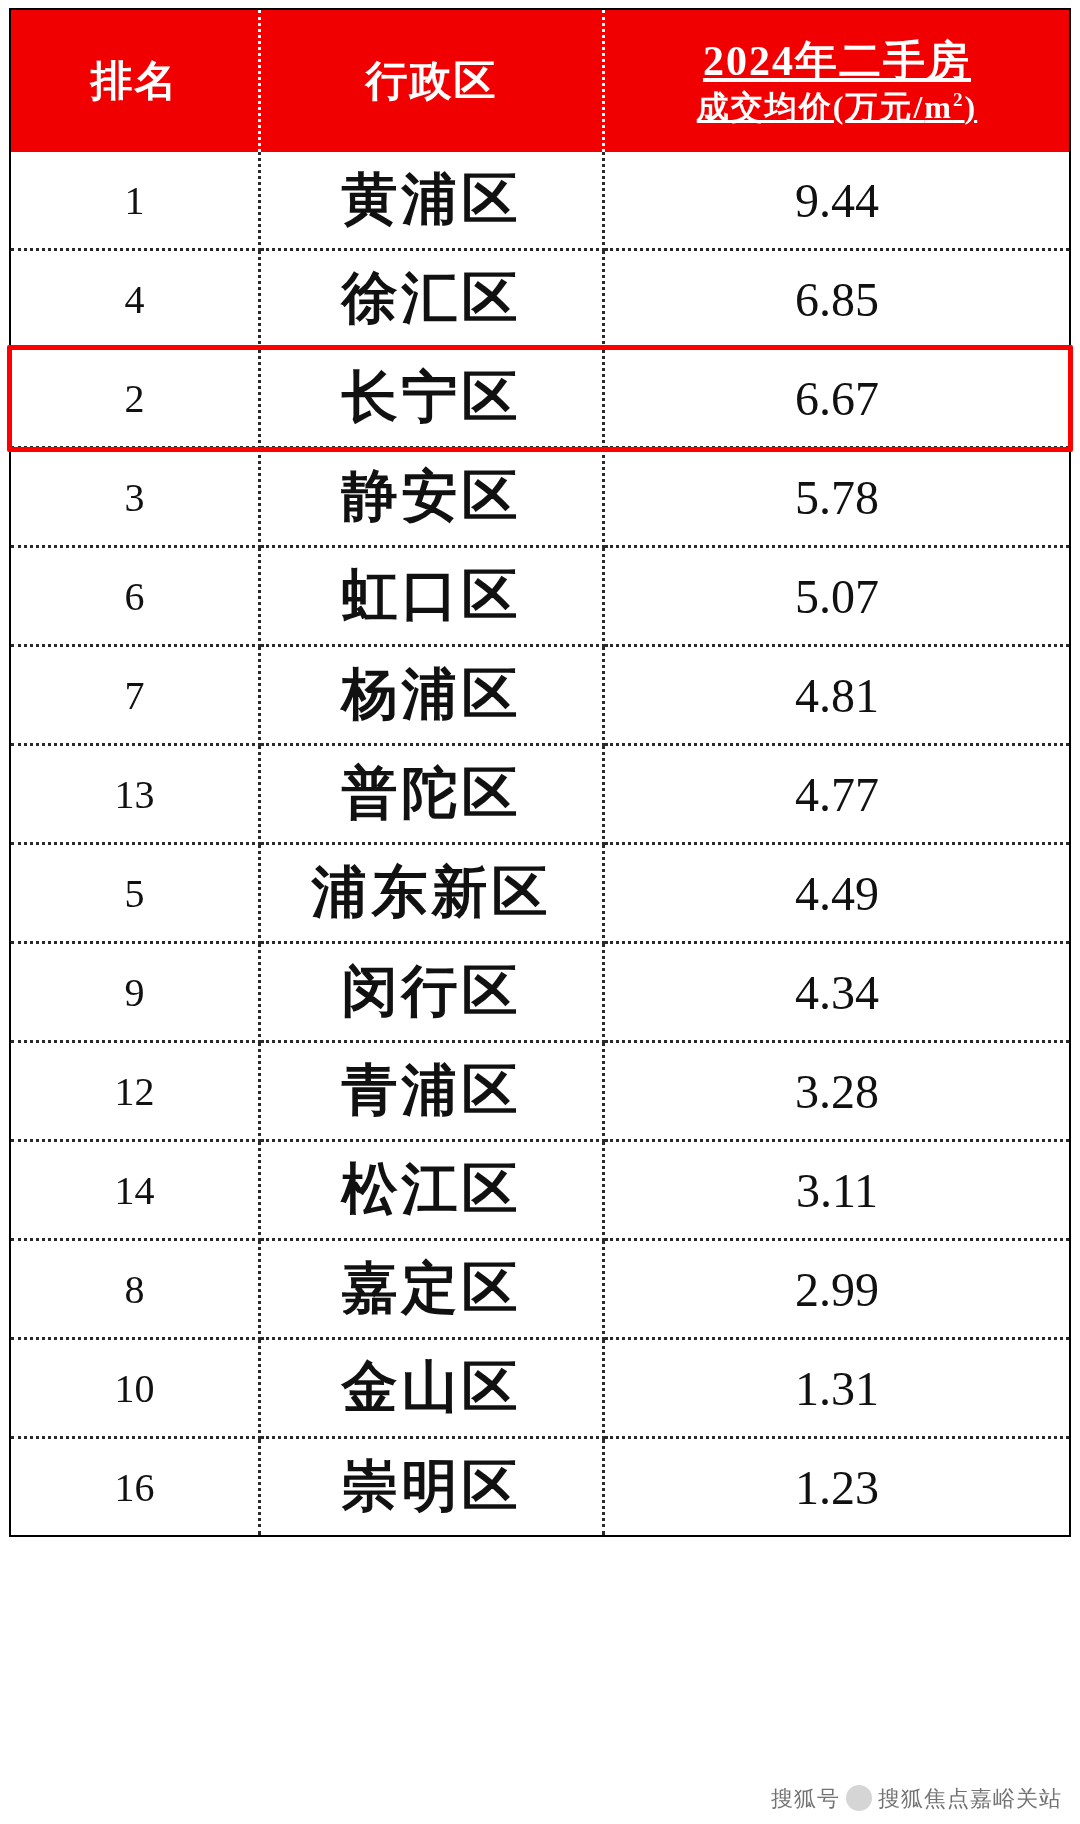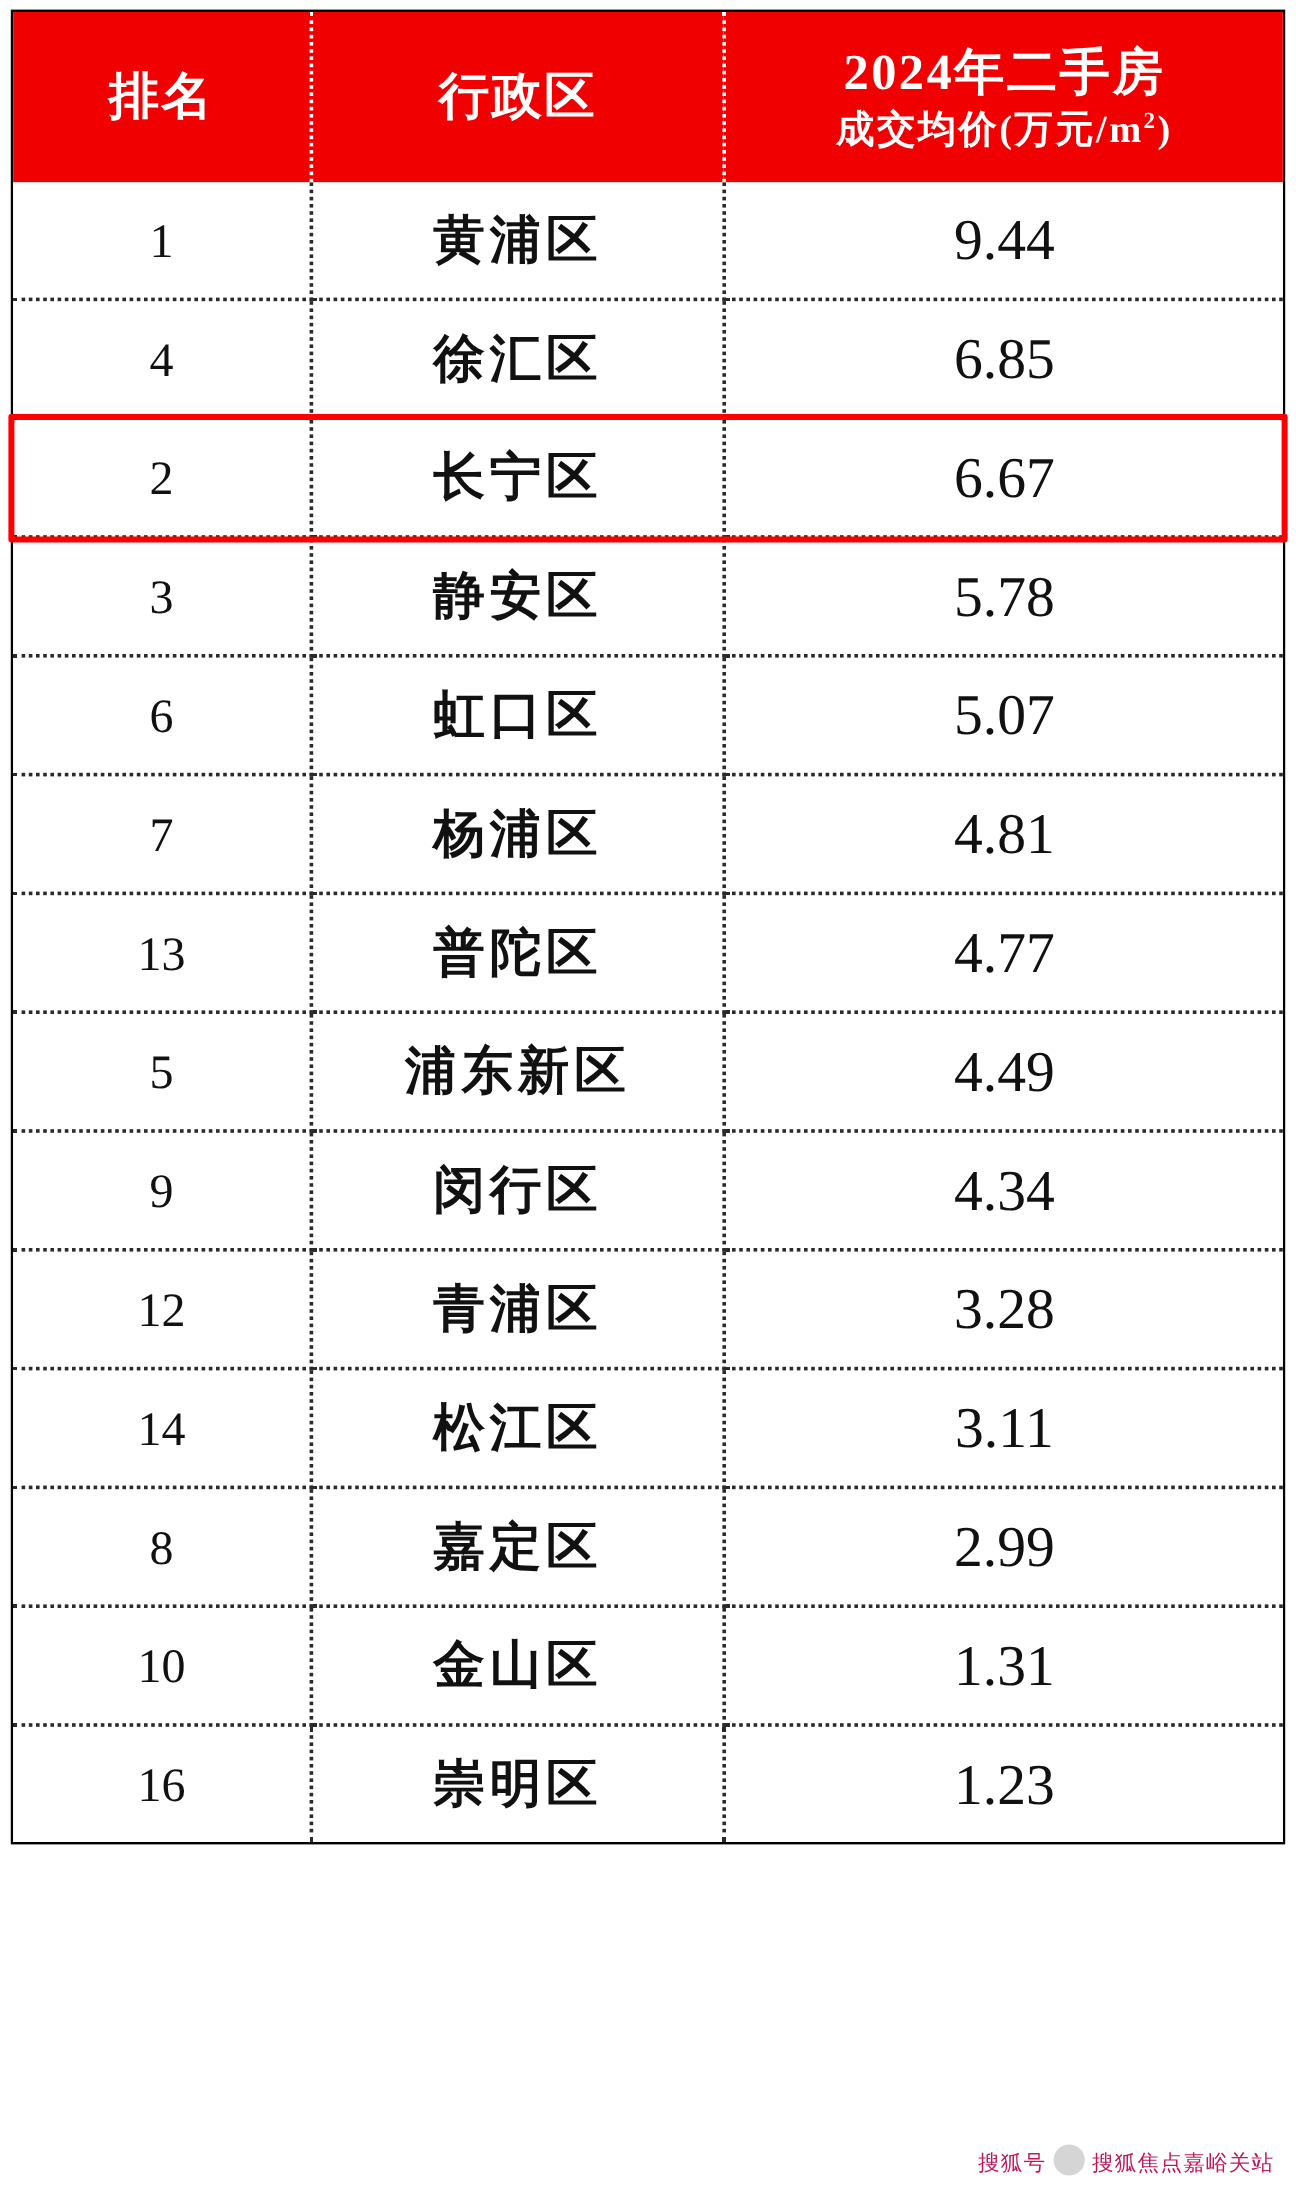--- a/index.html
+++ b/index.html
@@ -42,20 +42,21 @@
     vertical-align: middle;
     height: 134px;
     padding: 4px 0;
     border-right: 3px dotted #ffffff;
     font-size: 42px;
     letter-spacing: 2px;
     line-height: 1.25;
   }
   thead th:last-child {
     border-right: none;
+    text-decoration: underline;
   }
   thead th .hdr-line {
     display: block;
     white-space: nowrap;
   }
   thead th .unit {
     font-size: 32px;
   }
   thead th sup {
     font-size: 0.6em;
@@ -76,21 +77,21 @@
   tbody td:last-child {
     border-right: none;
   }
   tbody tr:last-child td {
     border-bottom: none;
   }
 
   tbody td.district {
     font-weight: bold;
     letter-spacing: 4px;
-    font-size: 43px;
+    font-size: 56px;
   }
   tbody td.rank {
     font-size: 40px;
   }
   tbody td.price {
     font-size: 48px;
   }
 
   
   .highlight-box {
@@ -103,22 +104,22 @@
     width: 822px;
     height: 68px;
     border-radius: 2px;
   }
 
   .watermark {
     position: absolute;
     right: 18px;
     bottom: 10px;
     font-family: "Liberation Sans", sans-serif;
-    font-size: 18px;
-    color: #be185d;
+    font-size: 22px;
+    color: #737373;
     letter-spacing: 1px;
     white-space: nowrap;
   }
   .watermark .wm-icon {
     display: inline-block;
     width: 26px;
     height: 26px;
     border-radius: 50%;
     background: #d5d5d5;
     vertical-align: -5px;

